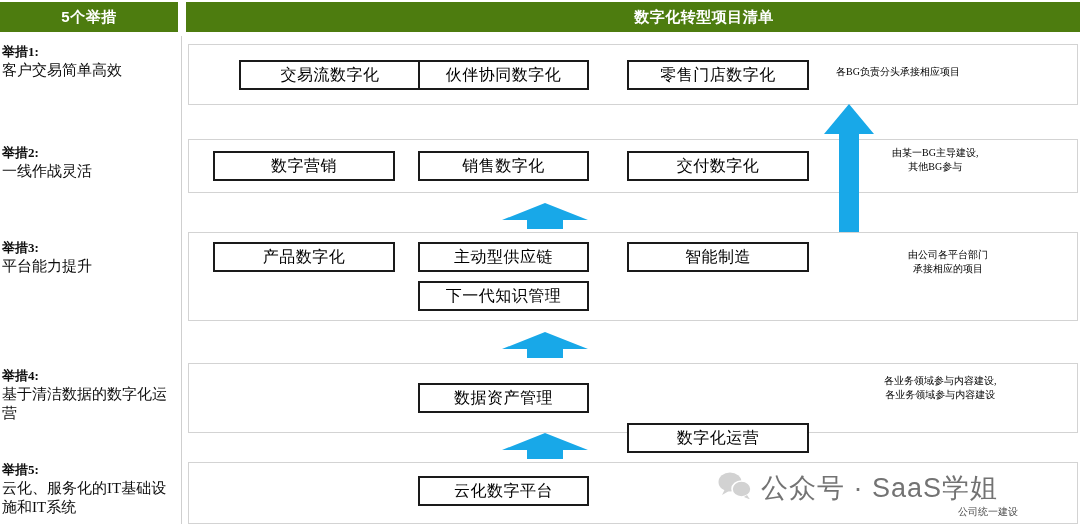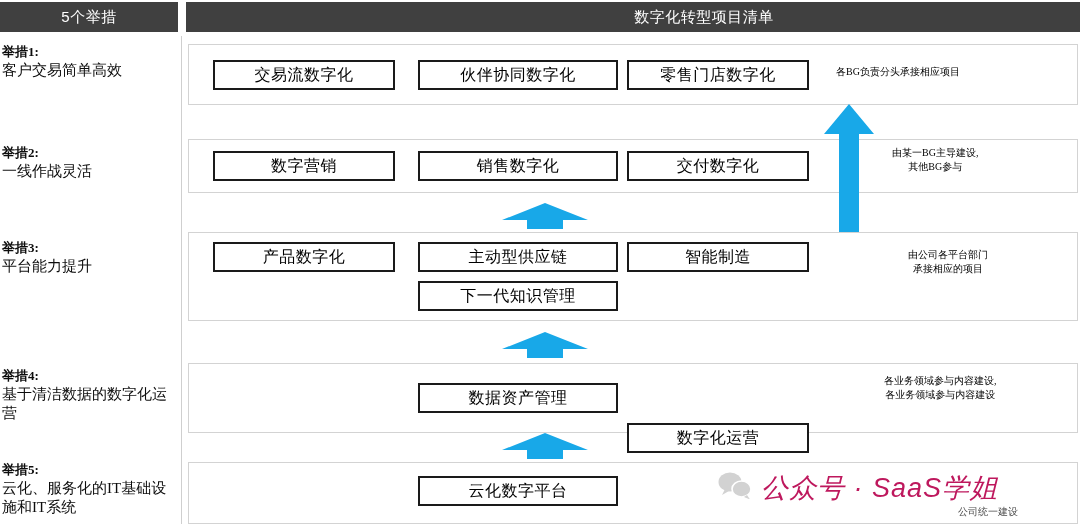--- a/index.html
+++ b/index.html
@@ -16,25 +16,25 @@
     height: 524px;
     background: #ffffff;
     overflow: hidden;
   }
 
   
   .hdr {
     position: absolute;
     top: 2px;
     height: 30px;
-    background: #404040;
+    background: #4d7c0f;
     color: #ffffff;
     font-family: "Liberation Sans", "DejaVu Sans", sans-serif;
     font-size: 15px;
-    font-weight: 400;
+    font-weight: 700;
     display: flex;
     align-items: center;
     justify-content: center;
     letter-spacing: 0.5px;
   }
   #hdr-left  { left: 0px;   width: 178px; }
   #hdr-right { left: 186px; width: 1036px; }
 
   
   .measure {
@@ -98,21 +98,21 @@
     align-items: center;
     justify-content: center;
     font-family: "Liberation Serif", "DejaVu Serif", serif;
     font-size: 16px;
     color: #000000;
     height: 30px;
     letter-spacing: 0.5px;
     white-space: nowrap;
   }
   .col-a { left: 213px; width: 182px; }
-  .col-b { left: 418px; width: 200px; }
+  .col-b { left: 418px; width: 171px; }
   .col-c { left: 627px; width: 182px; }
 
   
   .note {
     position: absolute;
     font-family: "Liberation Serif", "DejaVu Serif", serif;
     font-size: 10px;
     color: #000000;
     line-height: 1.38;
     text-align: center;
@@ -130,27 +130,26 @@
   }
 
   
   #watermark {
     position: absolute;
     left: 718px;
     top: 470px;
     display: flex;
     align-items: center;
     gap: 9px;
-    color: #be185d;
+    color: #737373;
     font-family: "Liberation Sans", "DejaVu Sans", sans-serif;
     font-size: 27px;
     letter-spacing: 1px;
     pointer-events: none;
     user-select: none;
-    font-style: italic;
   }
   #watermark .wm-text { white-space: nowrap; }
 </style>
 </head>
 <body>
 
 <div id="canvas">
 
   <div class="hdr" id="hdr-left">5个举措</div>
   <div class="hdr" id="hdr-right">数字化转型项目清单</div>
@@ -177,21 +176,21 @@
   </div>
 
   <div id="col-divider"></div>
 
   <div class="panel" id="panel-1"></div>
   <div class="panel" id="panel-2"></div>
   <div class="panel" id="panel-3"></div>
   <div class="panel" id="panel-4"></div>
   <div class="panel" id="panel-5"></div>
 
-  <div class="pbox col-a" style="top:60px;">交易流数字化</div>
+  <div class="pbox col-a" style="top:60px;margin-left:26px;">交易流数字化</div>
   <div class="pbox col-b" style="top:60px;">伙伴协同数字化</div>
   <div class="pbox col-c" style="top:60px;">零售门店数字化</div>
   <div class="note" style="left:836px; top:65px;">各BG负责分头承接相应项目</div>
 
   <div class="pbox col-a" style="top:151px;">数字营销</div>
   <div class="pbox col-b" style="top:151px;font-family:Liberation Serif, serif;">销售数字化</div>
   <div class="pbox col-c" style="top:151px;">交付数字化</div>
   <div class="note" style="left:892px; top:146px;">
     <div>由某一BG主导建设,</div>
     <div>其他BG参与</div>

